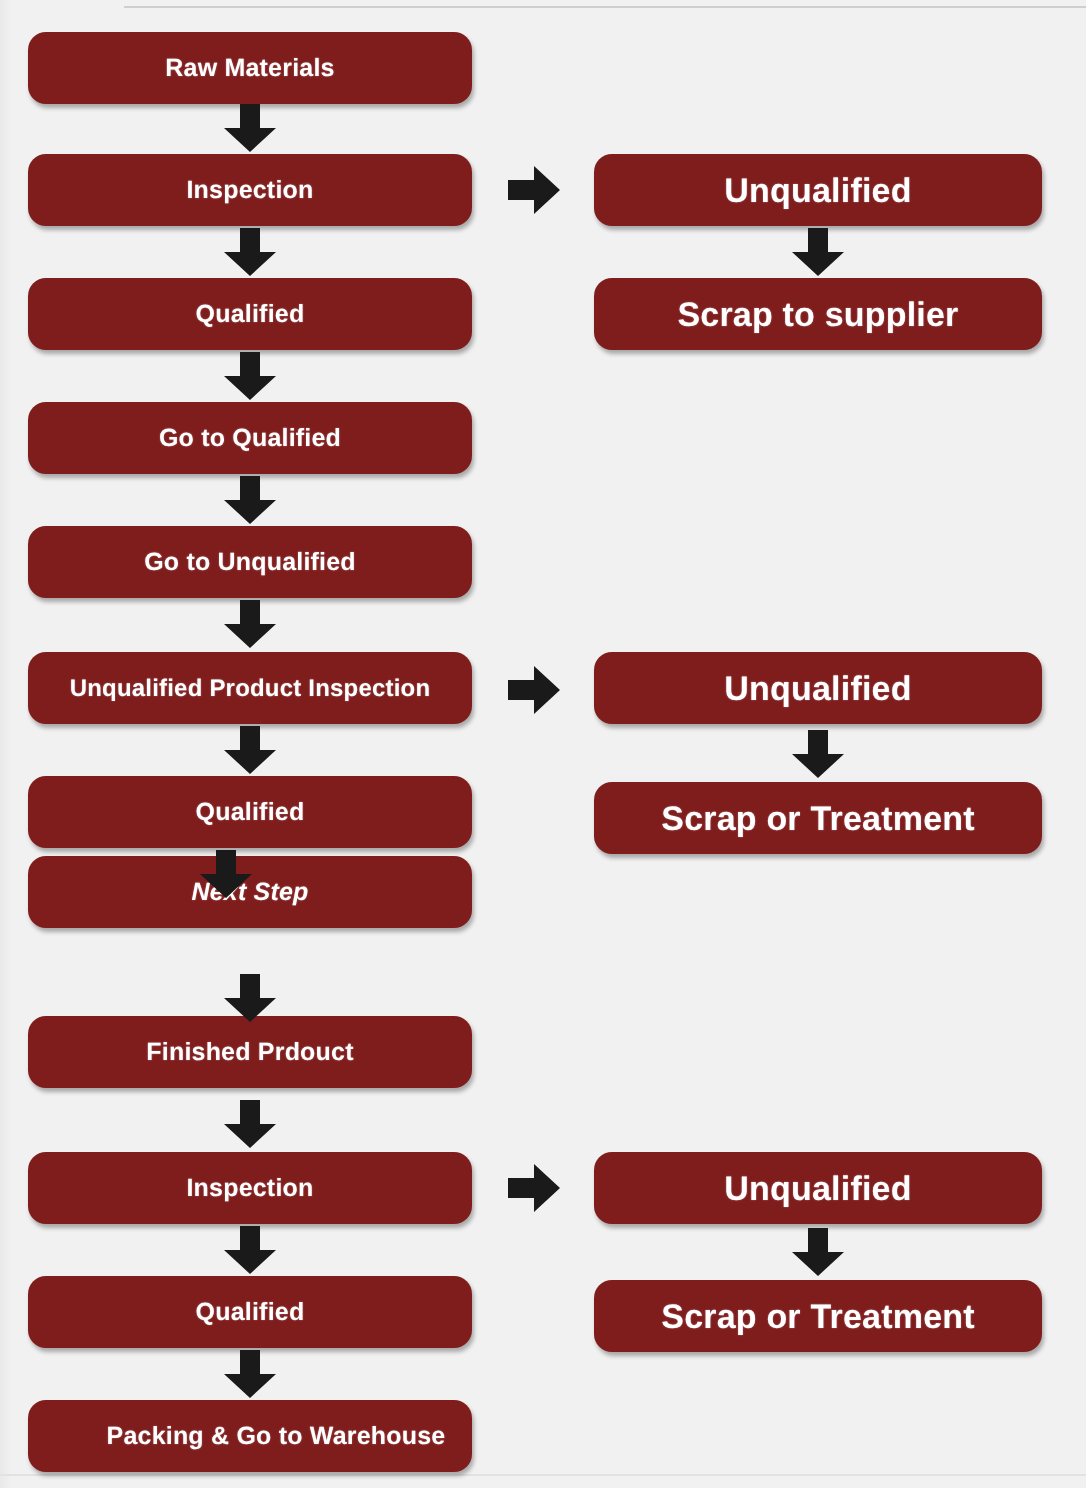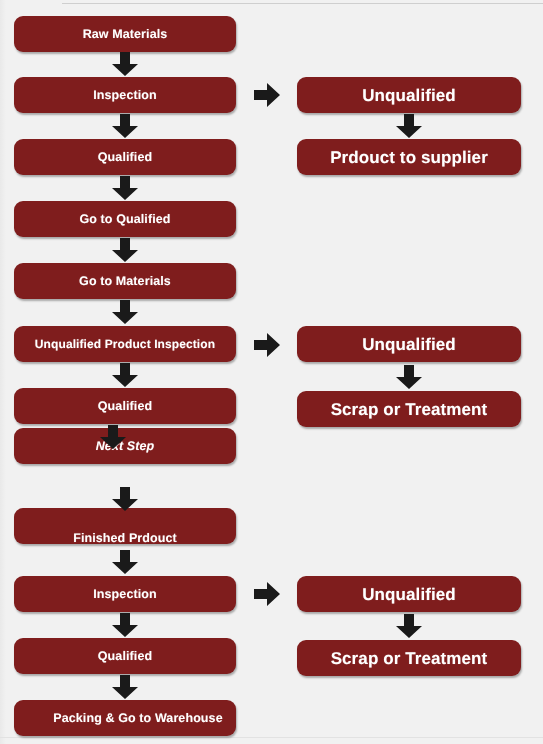--- a/index.html
+++ b/index.html
@@ -107,57 +107,57 @@
 
   <div class="box col-left" style="top:139px;">
     <span class="label">Qualified</span>
   </div>
 
   <div class="box col-left" style="top:201px;">
     <span class="label">Go to Qualified</span>
   </div>
 
   <div class="box col-left" style="top:263px;">
-    <span class="label">Go to Materials</span>
+    <span class="label">Go to Unqualified</span>
   </div>
 
   <div class="box col-left wide-label" style="top:326px;">
     <span class="label">Unqualified Product Inspection</span>
   </div>
 
   <div class="box col-left" style="top:388px;">
     <span class="label">Qualified</span>
   </div>
 
   <div class="box col-left" style="top:428px;font-style:italic;">
     <span class="label">Next Step</span>
   </div>
 
-  <div class="box col-left" style="top:508px;align-items:flex-end;">
+  <div class="box col-left" style="top:508px;">
     <span class="label">Finished Prdouct</span>
   </div>
 
   <div class="box col-left" style="top:576px;">
     <span class="label">Inspection</span>
   </div>
 
   <div class="box col-left" style="top:638px;">
     <span class="label">Qualified</span>
   </div>
 
   <div class="box col-left" style="top:700px;padding-left:26px;">
     <span class="label">Packing &amp; Go to Warehouse</span>
   </div>
 
   <div class="box col-right" style="top:77px;">
     <span class="label">Unqualified</span>
   </div>
 
   <div class="box col-right" style="top:139px;">
-    <span class="label">Prdouct to supplier</span>
+    <span class="label">Scrap to supplier</span>
   </div>
 
   <div class="box col-right" style="top:326px;">
     <span class="label">Unqualified</span>
   </div>
 
   <div class="box col-right" style="top:391px;">
     <span class="label">Scrap or Treatment</span>
   </div>
 

